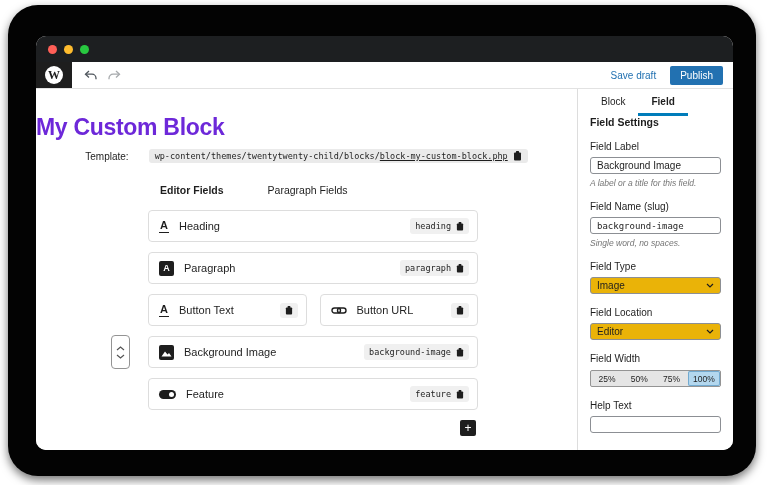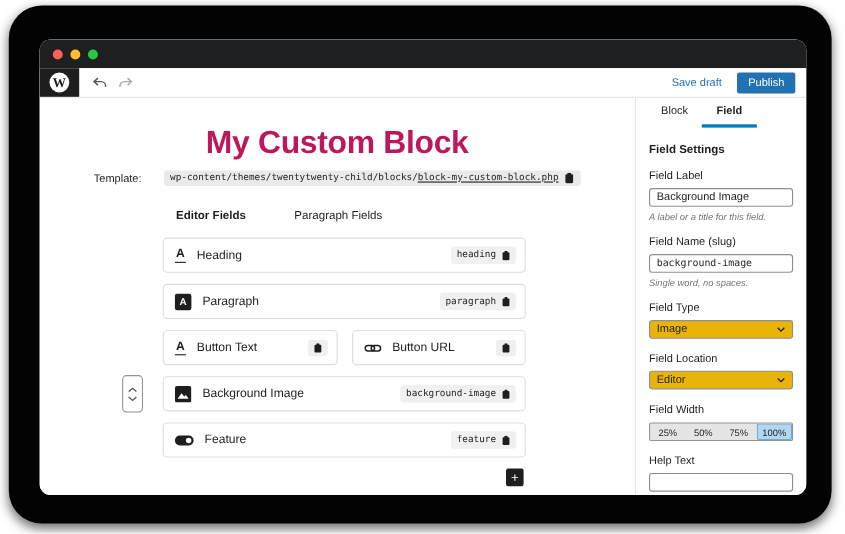--- a/index.html
+++ b/index.html
@@ -26,21 +26,21 @@
   .tb-arrow { width:20px; height:20px; display:flex; align-items:center; justify-content:center; }
   .tb-spacer { flex:1; }
   .save-draft { align-self:center; font-size:10px; color:#2271b1; margin-right:14px; cursor:pointer; }
   .publish-btn { align-self:center; background:#2271b1; color:#fff; font-size:10px; padding:4px 10px;
     border-radius:2px; margin-right:10px; cursor:pointer; }
 
   .winbody { flex:1; display:flex; min-height:0; }
 
   
   .editor { flex:1; position:relative; background:#fff; }
-  .block-title { text-align:center; margin-top:25px; font-size:29px; font-weight:600; color:#be185d; letter-spacing:-.3px; }
+  .block-title { margin-top:25px; font-size:23px; font-weight:600; color:#6d28d9; letter-spacing:-.3px; }
   .template-row { display:flex; justify-content:center; align-items:center; gap:20px; margin-top:8px; font-size:10px; color:#1e1e1e; }
   .template-chip { background:#eaeaea; border-radius:3px; padding:2px 6px; display:flex; align-items:center; gap:5px;
     font-family:"DejaVu Sans Mono","Liberation Mono",monospace; font-size:8.5px; color:#1e1e1e; }
   .template-file { text-decoration:underline; }
 
   .fields-tabs { margin:21px 0 0 124px; display:flex; gap:44px; font-size:10.5px; color:#1e1e1e; }
   .ftab { cursor:pointer; } .ftab.active { font-weight:bold; }
 
   .rows { margin:14px 0 0 112px; width:330px; position:relative; }
   .frow { height:32px; border:1px solid #ddd; border-radius:4px; background:#fff; display:flex; align-items:center;
@@ -61,21 +61,21 @@
   .icon-sq { width:15px; height:15px; background:#1e1e1e; border-radius:2px; display:flex; align-items:center; justify-content:center;
     color:#fff; font-size:9px; font-weight:bold; line-height:1; }
   .toggle-ic { width:17px; height:9px; background:#1e1e1e; border-radius:5px; position:relative; }
   .toggle-ic::after { content:""; position:absolute; right:2px; top:2px; width:5px; height:5px; background:#fff; border-radius:50%; }
 
   
   .sidebar { width:156px; flex:none; border-left:1px solid #ddd; background:#fff; padding:0 12px; overflow:hidden; }
   .sb-tabs { display:flex; height:27px; margin:0 -12px; padding-left:10px; }
   .sb-tab { padding:0 13px; display:flex; align-items:center; font-size:10px; color:#1e1e1e; border-bottom:3px solid transparent; cursor:pointer; }
   .sb-tab.active { font-weight:bold; border-bottom-color:#007cba; }
-  .sb-head { font-size:10.5px; font-weight:bold; color:#1e1e1e; margin-top:14px; }
+  .sb-head { font-size:10.5px; font-weight:bold; color:#1e1e1e; }
   .sb-label { font-size:10px; color:#1e1e1e; margin-top:13px; }
   .sb-input { margin-top:5px; width:100%; height:17px; border:1px solid #8c8f94; border-radius:3px; background:#fff;
     font-size:10px; padding:0 6px; color:#1e1e1e; font-family:"Liberation Sans","DejaVu Sans",sans-serif; display:block; }
   .sb-input.mono { font-family:"DejaVu Sans Mono","Liberation Mono",monospace; font-size:9px; }
   .sb-help { font-size:8.5px; font-style:italic; color:#757575; margin-top:4px; }
   .sb-select { margin-top:5px; height:17px; border:1px solid #8c8f94; border-radius:3px; background:#eab308;
     display:flex; align-items:center; justify-content:space-between; padding:0 6px; font-size:10px; color:#1e1e1e; cursor:pointer; }
   .seg { display:flex; margin-top:6px; height:17px; border:1px solid #949494; border-radius:2px; overflow:hidden; background:#e5e5e5; }
   .seg-item { flex:1; display:flex; align-items:center; justify-content:center; font-size:8.5px; color:#1e1e1e; cursor:pointer; }
   .seg-item.active { background:#b3d7ee; box-shadow:inset 0 0 0 1px #72aad0; border-radius:2px; }

